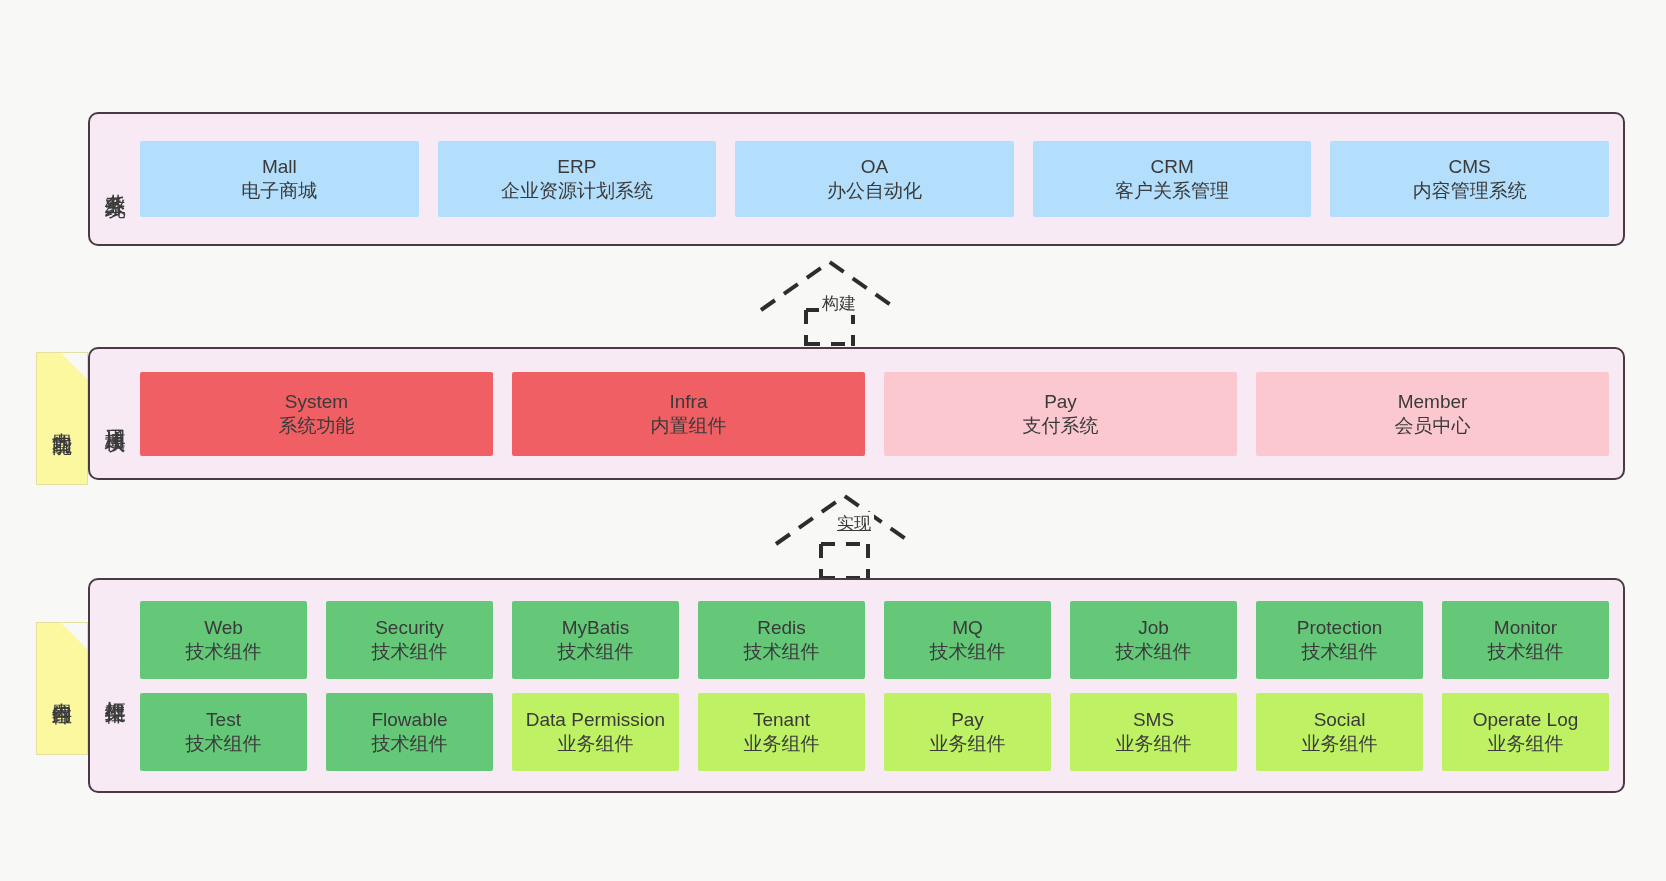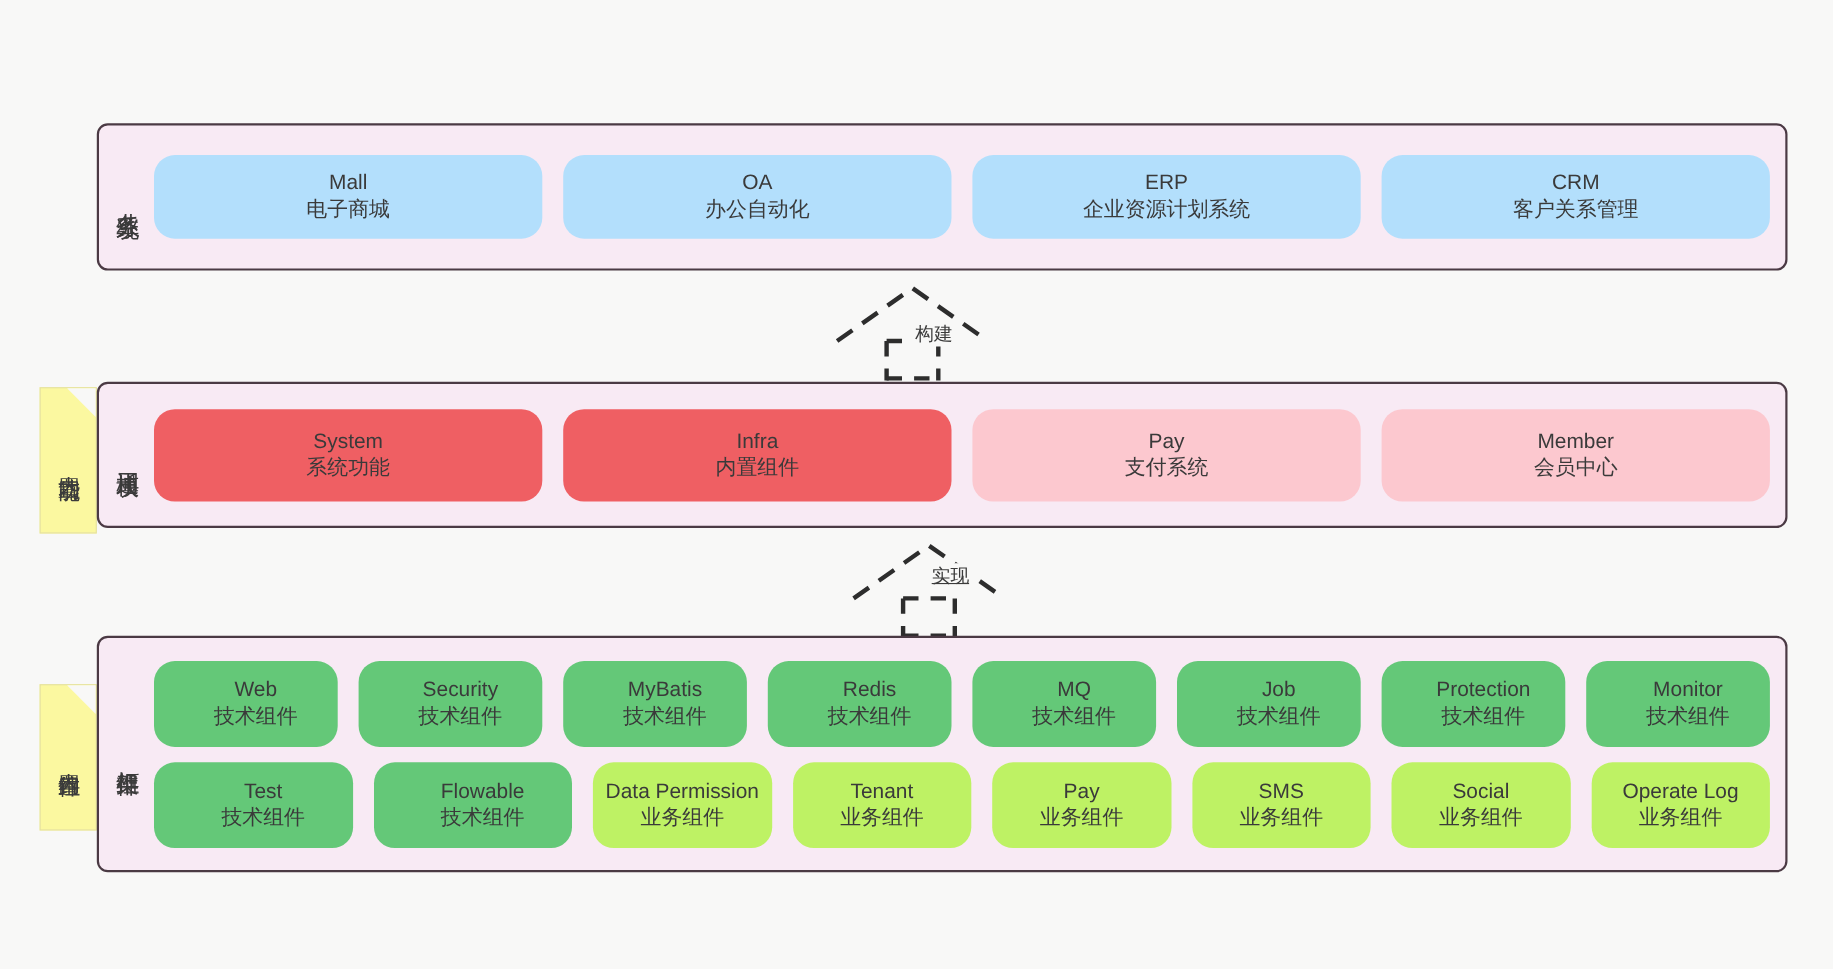--- a/index.html
+++ b/index.html
@@ -44,21 +44,21 @@
     justify-content:center;
     gap:16px;
     padding:0 14px 0 0;
   }
   .row{
     display:flex;
     gap:19px;
   }
   .card{
     flex:1 1 0;
-    border-radius:19px;
+    border-radius:2px;
     display:flex;
     flex-direction:column;
     align-items:center;
     justify-content:center;
     text-align:center;
     font-size:19px;
     line-height:1.26;
     color:#3a3a3a;
     box-sizing:border-box;
     padding:4px 2px;
@@ -73,21 +73,21 @@
   
   #panel-common{left:88px;top:347px;width:1537px;height:133px;}
   #panel-common .card{height:84px;}
   .card-red{background:#ef5f63;}
   .card-pink{background:#fcc8cf;}
 
   
   #panel-framework{left:88px;top:578px;width:1537px;height:215px;}
   #panel-framework .panel-body{gap:14px;padding-top:8px;padding-bottom:8px;}
   #panel-framework .card{height:78px;}
-  .card-green{background:#64c878;padding-left:20px;}
+  .card-green{background:#64c878;}
   .card-lightgreen{background:#bef264;}
 
   
   .note{
     position:absolute;
     background:#fbf8a0;
     border:1px solid #e4e0a0;
     box-sizing:border-box;
     display:flex;
     align-items:center;
@@ -114,51 +114,54 @@
   
   .arrow{position:absolute;}
   .arrow svg{display:block;overflow:visible;}
   .arrow-label{
     position:absolute;
     font-size:17px;
     color:#3b3b3b;
     background:#f8f8f7;
     padding:0 3px;
     white-space:nowrap;
-    margin-left:10px;
   }
   #arrow-build{left:757px;top:258px;width:145px;height:88px;}
   #arrow-build .arrow-label{left:62px;top:34px;}
   #arrow-implement{left:772px;top:492px;width:145px;height:88px;}
   #arrow-implement .arrow-label{left:62px;top:20px;text-decoration:underline;}
 </style>
 </head>
 <body>
 
 <div class="canvas">
 
   <div class="panel" id="panel-business">
     <div class="panel-label">业务系统</div>
     <div class="panel-body">
       <div class="row">
         <div class="card">
           <span class="en">Mall</span>
           <span class="cn">电子商城</span>
         </div>
         <div class="card">
+          <span class="en">ERP</span>
+          <span class="cn">企业资源计划系统</span>
+        </div>
+        <div class="card">
           <span class="en">OA</span>
           <span class="cn">办公自动化</span>
         </div>
         <div class="card">
-          <span class="en">ERP</span>
-          <span class="cn">企业资源计划系统</span>
-        </div>
-        <div class="card">
           <span class="en">CRM</span>
           <span class="cn">客户关系管理</span>
+        </div>
+        <div class="card">
+          <span class="en">CMS</span>
+          <span class="cn">内容管理系统</span>
         </div>
       </div>
     </div>
   </div>
 
   <div class="arrow" id="arrow-build">
     <svg width="145" height="88" viewBox="0 0 145 88">
       <path d="M4 52 L72.5 4 L141 52" fill="none" stroke="#2d2d2d" stroke-width="4" stroke-dasharray="17 11" stroke-linecap="butt"></path>
       <path d="M49 52 L49 88" fill="none" stroke="#2d2d2d" stroke-width="4" stroke-dasharray="14 11"></path>
       <path d="M96 52 L96 88" fill="none" stroke="#2d2d2d" stroke-width="4" stroke-dasharray="14 11"></path>

